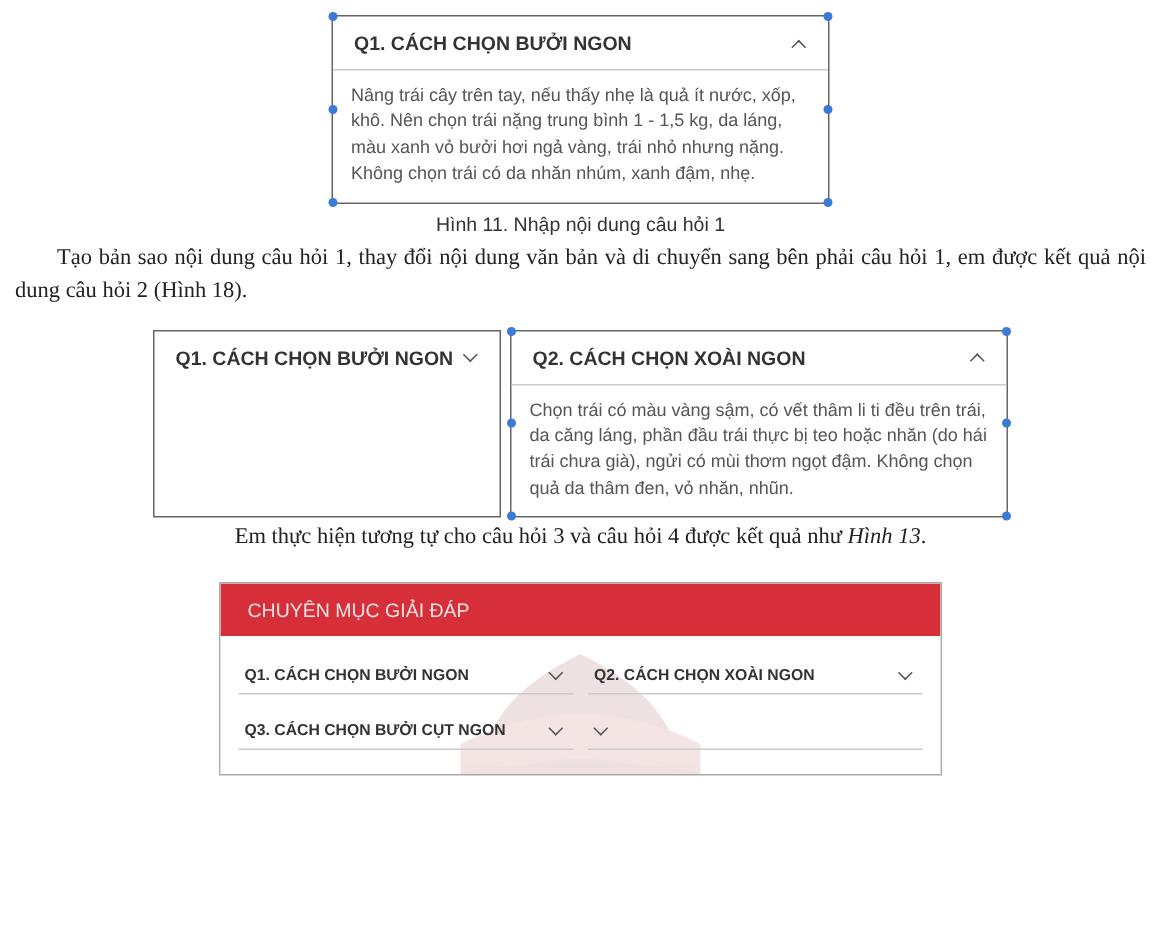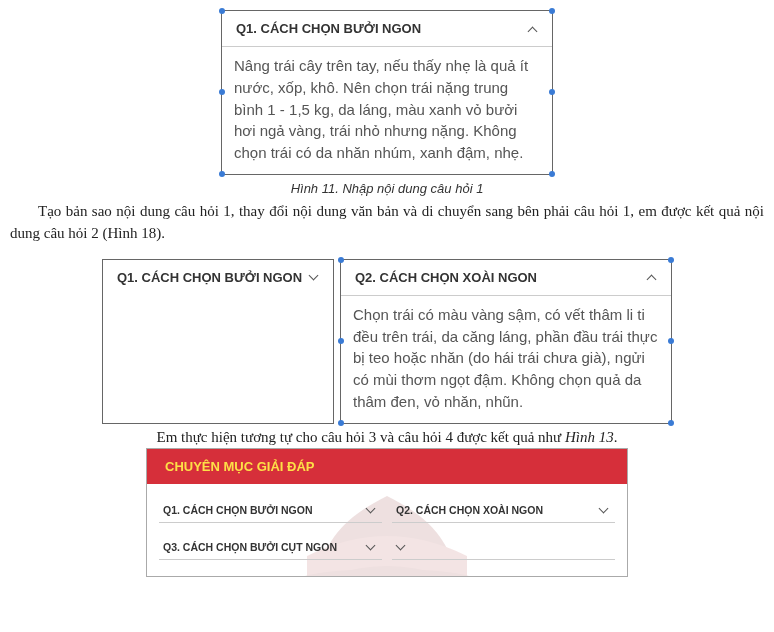--- a/index.html
+++ b/index.html
@@ -51,26 +51,25 @@
     position: absolute;
     width: 6px; height: 6px;
     border-left: 1.5px solid #555;
     border-top: 1.5px solid #555;
     top: 2px; left: 1px;
   }
   .chev.up::before { transform: rotate(45deg); top: 4px; }
   .chev.down::before { transform: rotate(225deg); top: 0px; }
   .acc-body {
     padding: 8px 12px 10px;
-    font-size: 15px;
+    font-size: 12px;
     line-height: 1.45;
     color: #555;
   }
   .caption {
-    font-style: italic;
     font-size: 13px;
     color: #333;
     margin: 6px 0 4px;
   }
   .para {
     font-family: "Times New Roman", serif;
     font-size: 15px;
     line-height: 1.5;
     text-align: justify;
     margin: 2px 0 14px;
@@ -88,22 +87,22 @@
   
   .fig13-outer {
     display: inline-block;
     border: 1px solid #aaa;
     position: relative;
     overflow: hidden;
     width: 480px;
   }
   .red-bar {
     background: #d62f3a;
-    color: #fde047;
-    font-weight: bold;
+    color: #e5e5e5;
+    font-weight: normal;
     font-size: 13px;
     padding: 10px 18px;
     text-align: left;
   }
   .fig13-body {
     position: relative;
     padding: 14px 12px 16px;
     background: #fff;
   }
   .bg-logo {
@@ -172,21 +171,21 @@
       <span class="sel-dot br"></span>
       <div class="acc-head">
         <span>Q2. CÁCH CHỌN XOÀI NGON</span>
         <span class="chev up"></span>
       </div>
       <div class="acc-body">Chọn trái có màu vàng sậm, có vết thâm li ti đều trên trái, da căng láng, phần đầu trái thực bị teo hoặc nhăn (do hái trái chưa già), ngửi có mùi thơm ngọt đậm. Không chọn quả da thâm đen, vỏ nhăn, nhũn.</div>
     </div>
   </div>
 </div>
 
-<p class="para" style="text-align:center; margin-bottom:0;">
+<p class="para" style="text-align:center; margin-bottom:18px;">
   <span>Em thực hiện tương tự cho câu hỏi 3 và câu hỏi 4 được kết quả như </span><span class="em">Hình 13</span><span>.</span>
 </p>
 
 <div class="fig-wrap">
   <div class="fig13-outer">
     <div class="red-bar">CHUYÊN MỤC GIẢI ĐÁP</div>
     <div class="fig13-body">
       <svg class="bg-logo" viewBox="0 0 200 120">
         <path d="M100 20 C60 40 40 60 30 100 L170 100 C160 60 140 40 100 20 Z" fill="#8a2a2a"></path>
         <path d="M20 80 Q100 40 180 80 L180 110 Q100 70 20 110 Z" fill="#b04545"></path>

